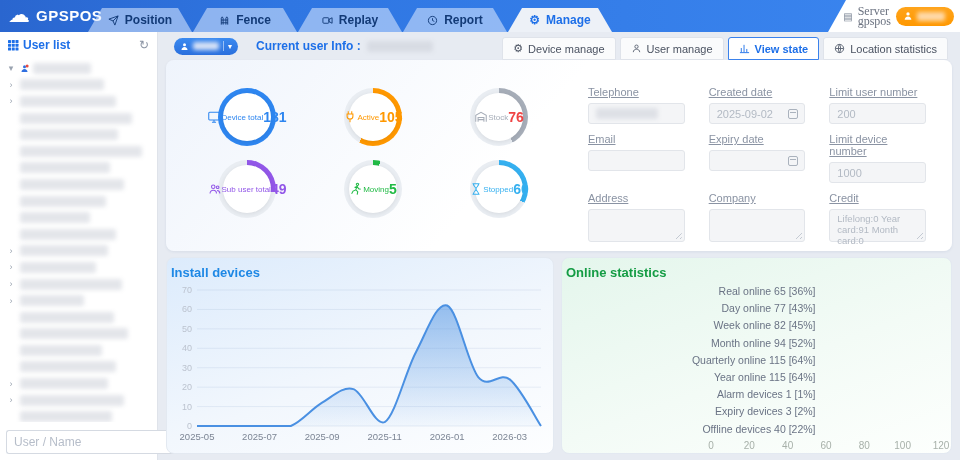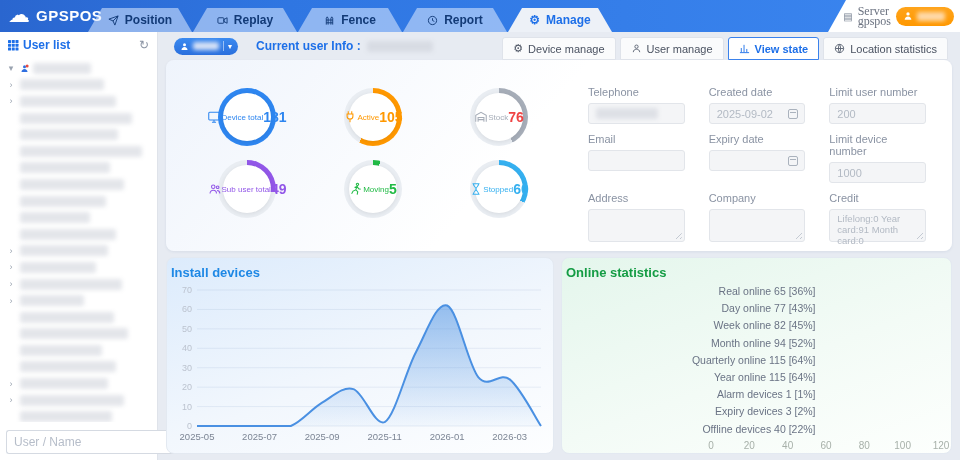--- a/index.html
+++ b/index.html
@@ -71,21 +71,21 @@
     box-shadow:0 1px 3px rgba(30,60,120,.08); display:flex; }
   .circles { width:396px; padding:28px 0 0 18px; display:grid; grid-template-columns:repeat(3,126px); grid-template-rows:72px 72px; justify-items:center; }
   .circ { width:58px; height:58px; border-radius:50%; position:relative; }
   .circ .inner { position:absolute; inset:5px; border-radius:50%; background:#fff; box-shadow:0 1px 4px rgba(0,0,0,.08);
     display:flex; flex-direction:row; align-items:center; justify-content:center; }
   .circ .inner svg { width:14px; height:14px; fill:none; stroke-width:1.8; margin-bottom:1px; }
   .circ .c-label { font-size:8px; line-height:9px; white-space:nowrap; }
   .circ .c-value { font-size:14px; font-weight:bold; line-height:16px; }
 
   .form-area { flex:1; padding:26px 26px 0 26px; display:grid; grid-template-columns:1fr 1fr 1fr; column-gap:24px; row-gap:9px; align-content:start; }
-  .field label { display:block; font-size:11px; color:#8a93a3; margin-bottom:5px; }
+  .field label { display:block; font-size:11px; color:#8a93a3; margin-bottom:5px;text-decoration:underline; }
   .ctrl { position:relative; height:21px; background:#f4f5f7; border:1px solid #e2e5ea; border-radius:3px;
     font-size:11px; color:#b3bac4; display:flex; align-items:center; padding:0 7px; }
   .ctrl.ta { height:33px; align-items:flex-start; padding-top:3px; font-size:9.5px; line-height:11px; }
   .ctrl.ta::after { content:""; position:absolute; right:2px; bottom:2px; width:7px; height:7px;
     background:repeating-linear-gradient(135deg,transparent 0 2px,#c3c9d2 2px 3px); clip-path:polygon(100% 0,100% 100%,0 100%); }
   .cal-ic { position:absolute; right:6px; top:5px; width:10px; height:10px; border:1.2px solid #aab2bd; border-radius:2px; }
   .cal-ic::before { content:""; position:absolute; left:1px; right:1px; top:1.5px; height:1.5px; background:#aab2bd; }
   .ctrl .blur { width:62px; }
 
   .charts { display:flex; gap:7px; margin:6px 8px 0 8px; }
@@ -119,33 +119,33 @@
           <span style="display:flex">
             <svg viewBox="0 0 24 24" fill="none" stroke="currentColor" stroke-width="2">
               <path d="M22 2L11 13M22 2l-7 20-4-9-9-4z"></path>
             </svg>
           </span>
           <span>Position</span>
         </div>
         <div class="nav-tab">
           <span style="display:flex">
             <svg viewBox="0 0 24 24" fill="none" stroke="currentColor" stroke-width="2">
+              <path d="M5 21V7l2-3 2 3v14M15 21V7l2-3 2 3v14M5 11h14M5 17h14"></path>
+            </svg>
+          </span>
+          <span>Fence</span>
+        </div>
+        <div class="nav-tab">
+          <span style="display:flex">
+            <svg viewBox="0 0 24 24" fill="none" stroke="currentColor" stroke-width="2">
               <rect x="2" y="6" width="13" height="12" rx="2"></rect>
               <path d="M15 10l7-4v12l-7-4z"></path>
             </svg>
           </span>
           <span>Replay</span>
-        </div>
-        <div class="nav-tab">
-          <span style="display:flex">
-            <svg viewBox="0 0 24 24" fill="none" stroke="currentColor" stroke-width="2">
-              <path d="M5 21V7l2-3 2 3v14M15 21V7l2-3 2 3v14M5 11h14M5 17h14"></path>
-            </svg>
-          </span>
-          <span>Fence</span>
         </div>
         <div class="nav-tab">
           <span style="display:flex">
             <svg viewBox="0 0 24 24" fill="none" stroke="currentColor" stroke-width="2">
               <circle cx="12" cy="12" r="9"></circle>
               <path d="M12 7v5l4 2"></path>
             </svg>
           </span>
           <span>Report</span>
         </div>

